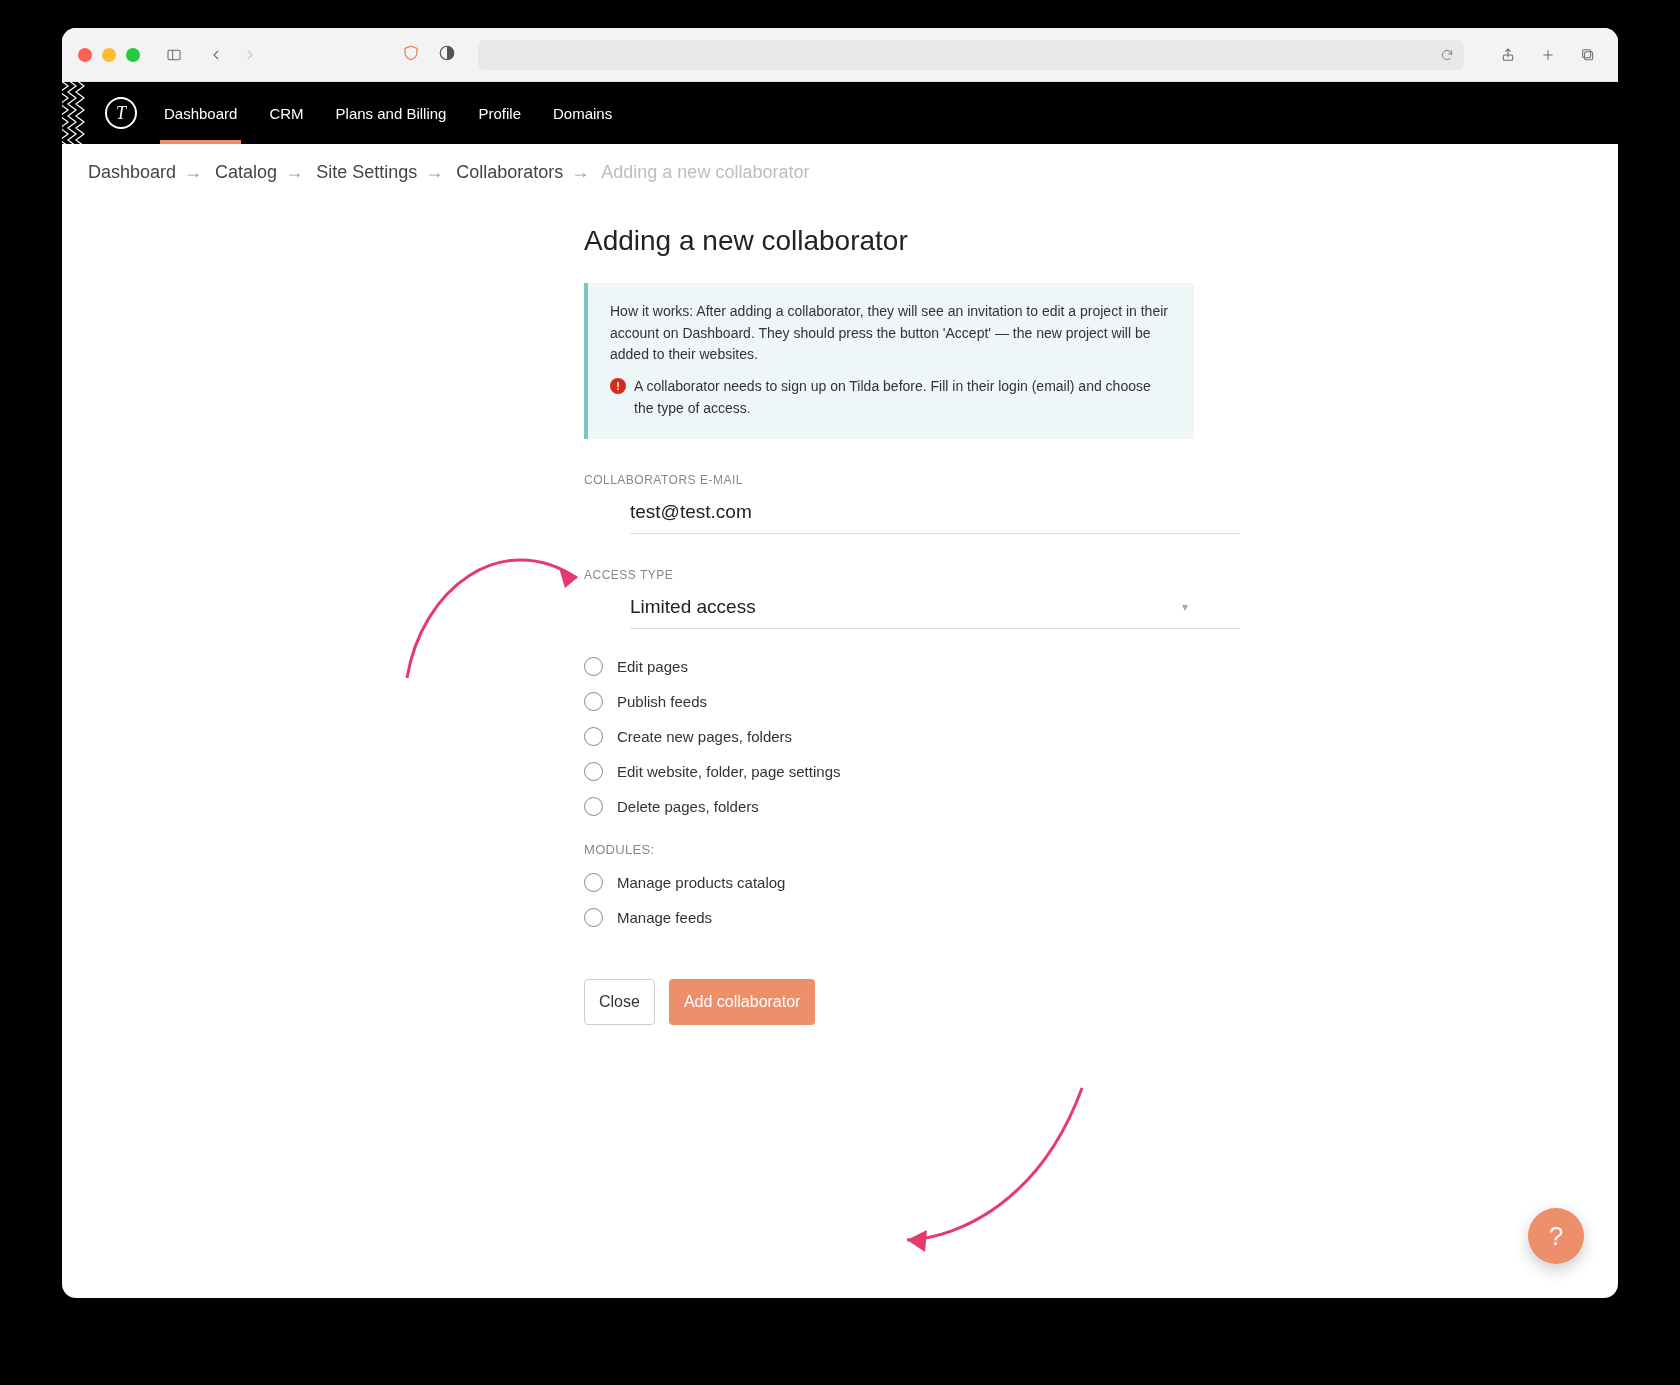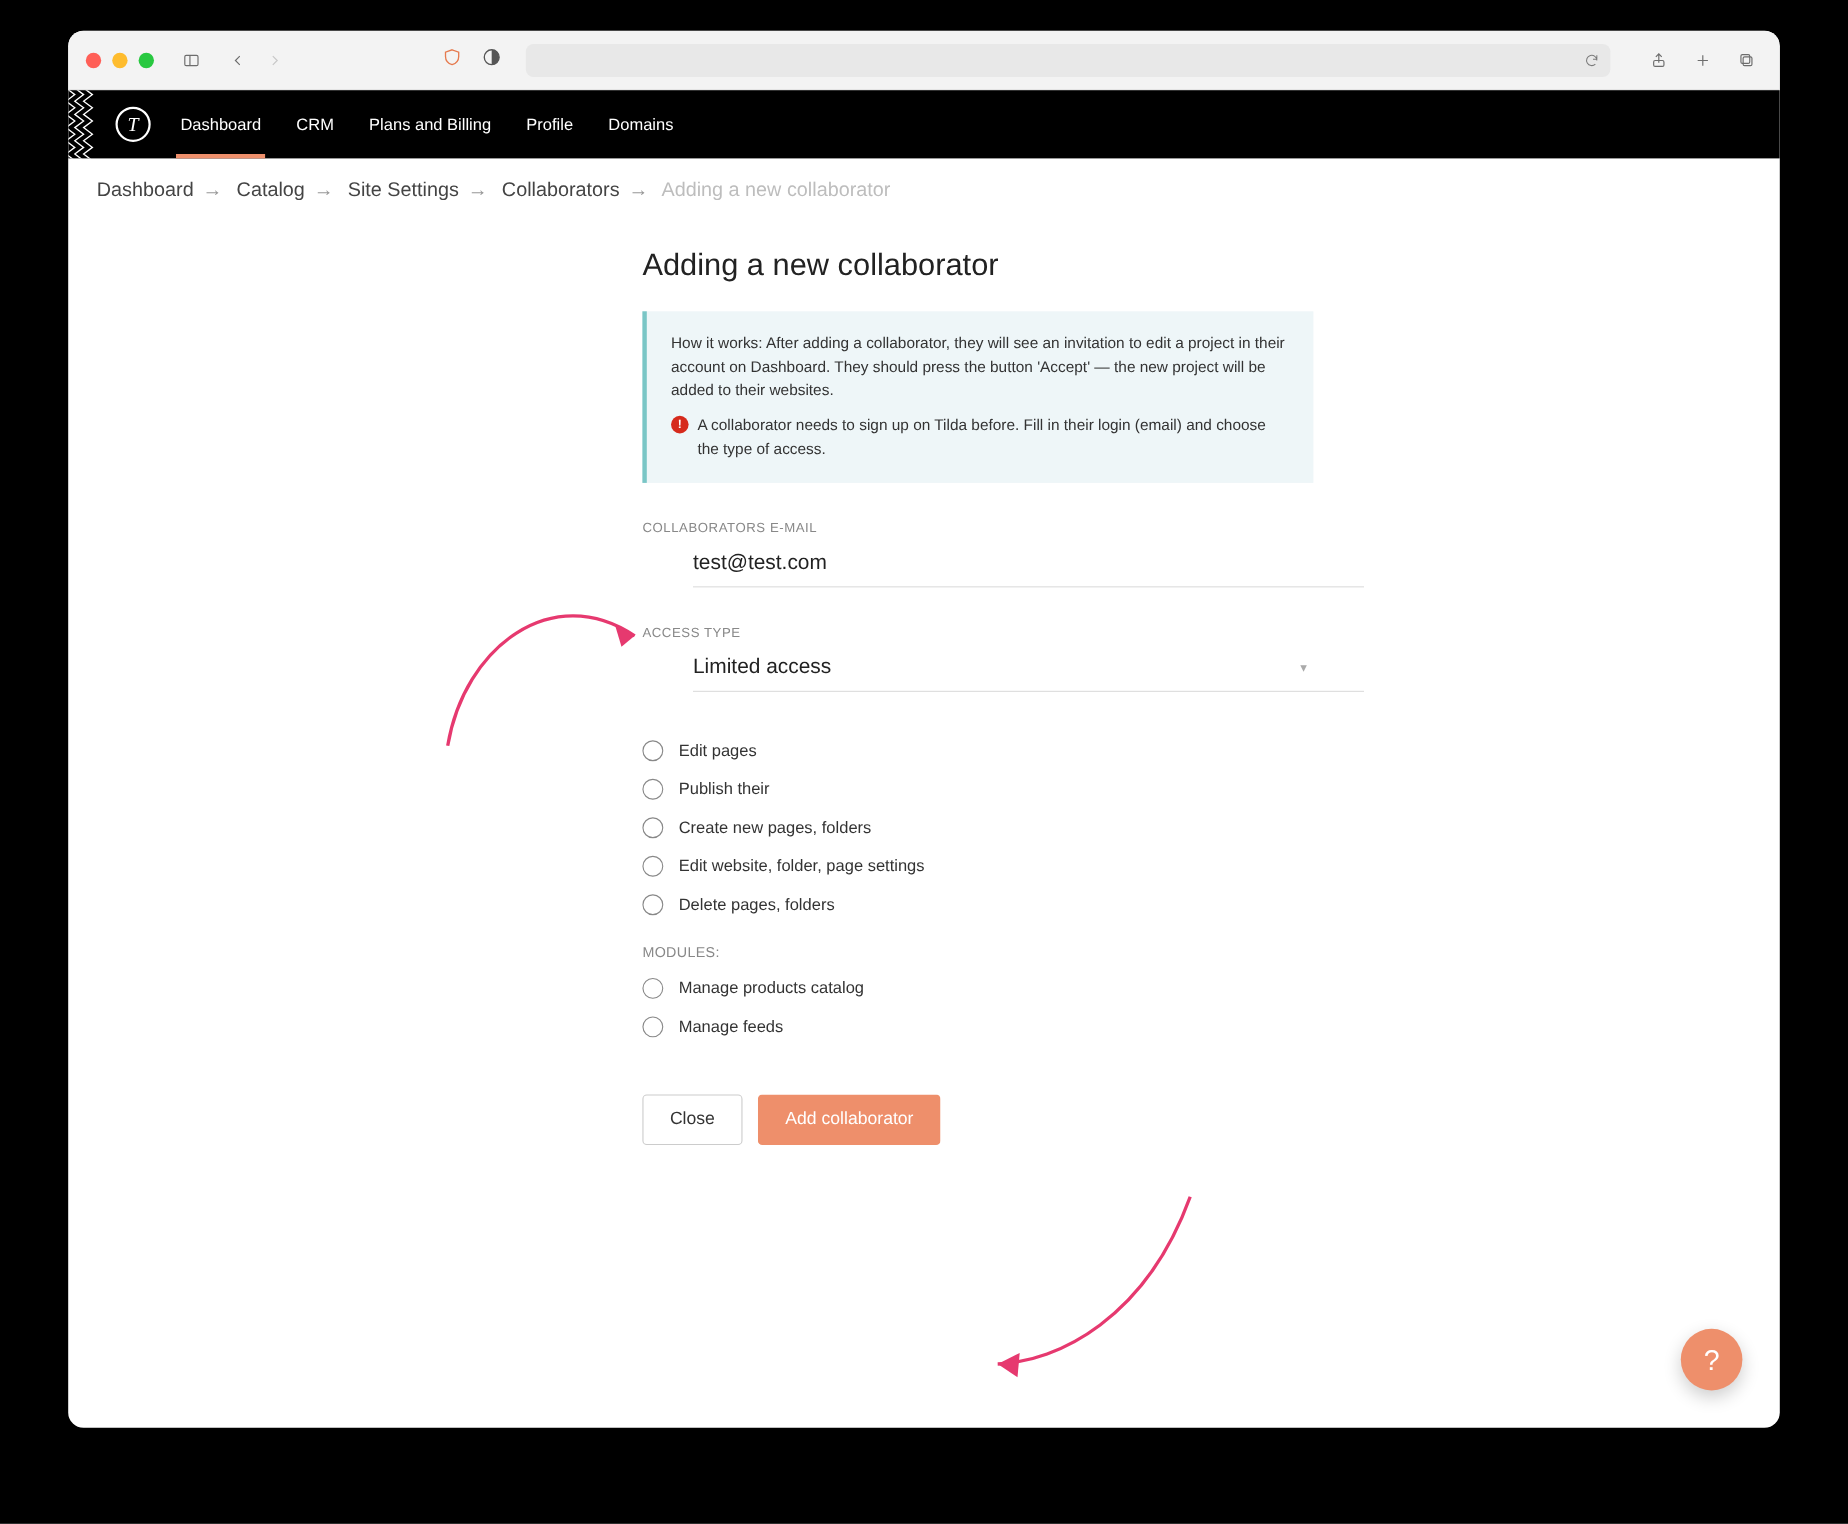--- a/index.html
+++ b/index.html
@@ -59,27 +59,27 @@
   .content{width:610px;margin-left:522px;padding-top:24px;padding-bottom:60px;}
   h1.page-title{font-size:28px;font-weight:400;margin:0 0 26px 0;color:#222;}
   .infobox{background:var(--lightblue);border-left:4px solid var(--teal);padding:18px 22px 20px 22px;font-size:14px;line-height:1.55;color:#333;}
   .infobox p{margin:0 0 10px 0;}
   .infobox .row2{display:flex;align-items:flex-start;gap:8px;margin-top:8px;}
   .bang{flex-shrink:0;width:16px;height:16px;border-radius:50%;background:#d62a1c;color:#fff;display:flex;align-items:center;justify-content:center;font-size:11px;font-weight:700;margin-top:2px;}
   .field-label{font-size:12px;letter-spacing:.5px;color:#888;margin-top:34px;margin-bottom:8px;text-transform:uppercase;}
   .text-input{width:100%;border:none;border-bottom:1px solid var(--border);padding:6px 0 10px 0;font-size:19px;color:#222;outline:none;background:transparent;font-family:inherit;margin-left:46px;}
   .select-wrap{position:relative;}
   .select-wrap::after{content:"▾";position:absolute;right:6px;top:10px;color:#aaa;font-size:12px;}
-  .perm-list{margin-top:44px;}
+  .perm-list{margin-top:28px;}
   .perm{display:flex;align-items:center;gap:14px;margin-bottom:16px;}
   .radio{width:19px;height:19px;border:1.5px solid #888;border-radius:50%;flex-shrink:0;}
   .perm span{font-size:15px;color:#333;}
   .mod-label{font-size:13px;color:#888;margin-top:26px;margin-bottom:16px;letter-spacing:.3px;}
   .actions{display:flex;gap:14px;margin-top:52px;}
-  .btn{height:46px;padding:0 24px;border-radius:4px;font-size:16px;display:flex;align-items:center;justify-content:center;cursor:pointer;border:1px solid transparent;}
+  .btn{height:46px;padding:0 14px;border-radius:4px;font-size:16px;display:flex;align-items:center;justify-content:center;cursor:pointer;border:1px solid transparent;}
   .btn-outline{background:#fff;border-color:#ccc;color:#333;}
   .btn-primary{background:var(--orange);color:#fff;}
 
   
   .help-fab{position:absolute;right:34px;bottom:34px;width:56px;height:56px;border-radius:50%;background:var(--orange);color:#fff;display:flex;align-items:center;justify-content:center;font-size:26px;box-shadow:0 6px 16px rgba(0,0,0,.2);}
 
   
   .anno{position:absolute;pointer-events:none;}
   .anno svg{overflow:visible;}
   .anno path{stroke:#e6396f;stroke-width:3;fill:none;}
@@ -198,21 +198,21 @@
         <input class="text-input" readonly="" value="Limited access" style="">
       </div>
 
       <div class="perm-list">
         <div class="perm">
             <div class="radio"></div>
             <span>Edit pages</span>
           </div>
         <div class="perm">
             <div class="radio"></div>
-            <span>Publish their</span>
+            <span>Publish feeds</span>
           </div>
         <div class="perm">
             <div class="radio"></div>
             <span>Create new pages, folders</span>
           </div>
         <div class="perm">
             <div class="radio"></div>
             <span>Edit website, folder, page settings</span>
           </div>
         <div class="perm">

